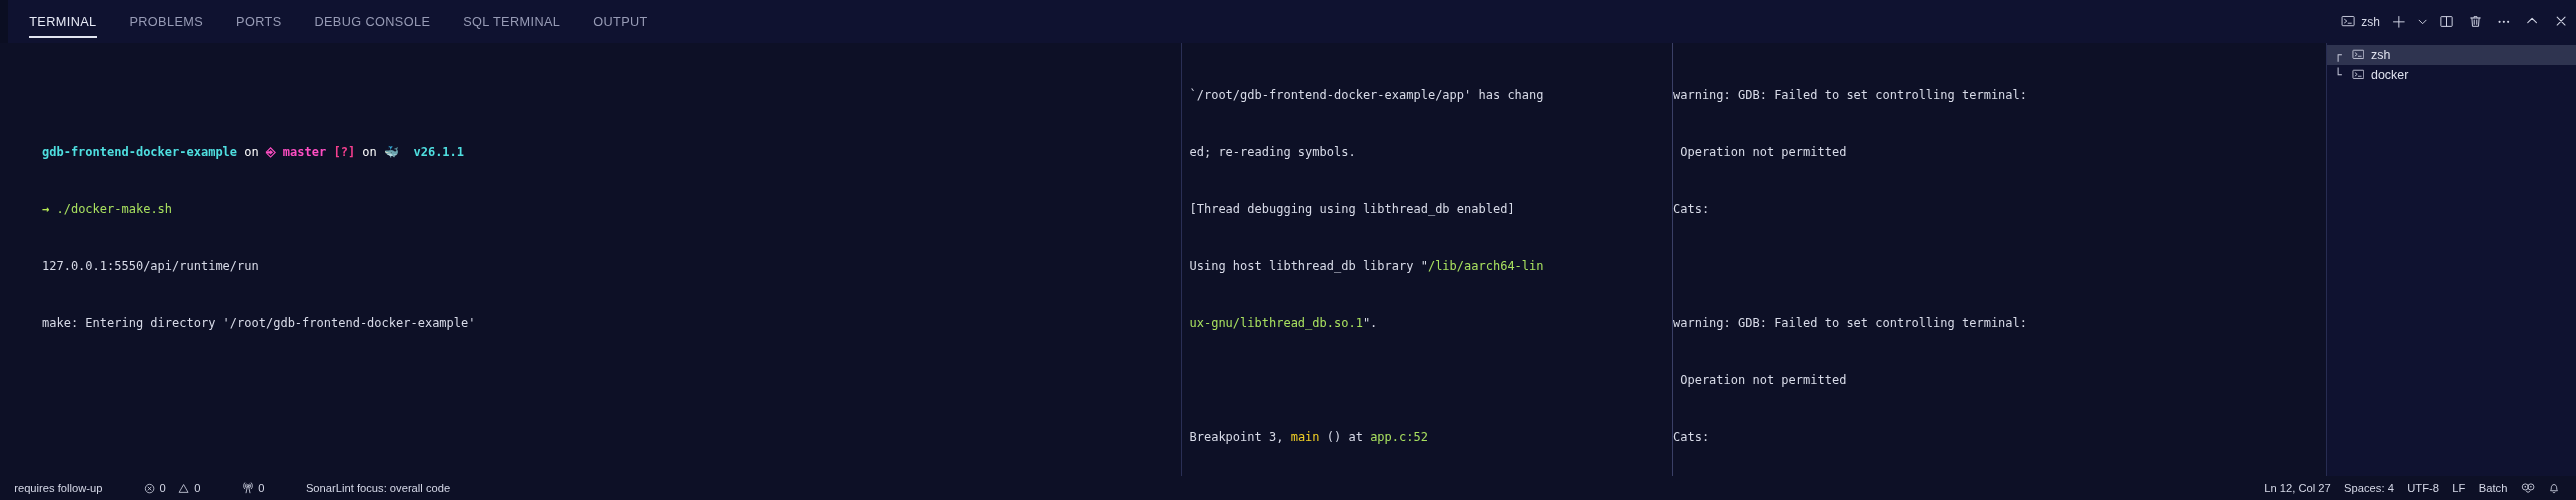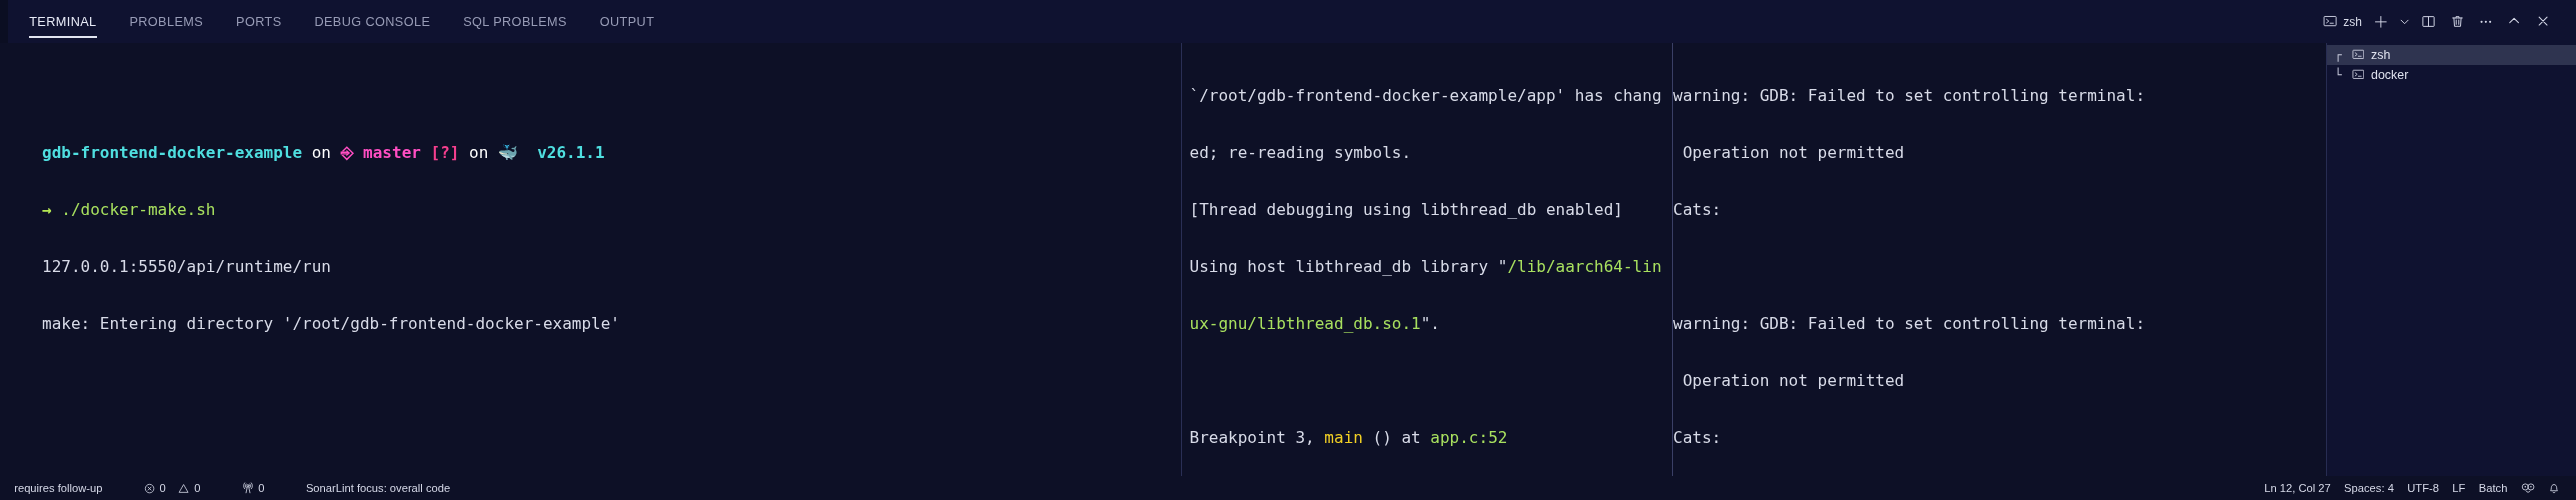--- a/index.html
+++ b/index.html
@@ -27,21 +27,21 @@
 
   
   .panel-header {
     position: relative;
     height: 43px;
     min-height: 43px;
     background: #0f1230;
     display: flex;
     align-items: center;
     padding-left: 18px;
-    padding-right: 19px;
+    padding-right: 1px;
     box-sizing: border-box;
   }
   .left-gutter {
     position: absolute;
     left: 0; top: 0; bottom: 0;
     width: 8.2px;
     background: #0b0e22;
   }
   .tabs {
     display: flex;
@@ -109,21 +109,21 @@
   .term-panes {
     flex: 1 1 auto;
     display: flex;
     min-width: 0;
     position: relative;
   }
   .pane {
     position: relative;
     overflow: hidden;
     font-family: "DejaVu Sans Mono", "Liberation Mono", monospace;
-    font-size: 16px;
+    font-size: 12px;
     line-height: 19px;
     white-space: pre;
     color: #d4d7e6;
     padding-top: 4.5px;
     box-sizing: border-box;
   }
   .pane-1 { width: 1181px; padding-left: 42px; }
   .pane-2 { width: 491px; padding-left: 7.5px; border-left: 0.7px solid #2a2f55; }
   .pane-3 { flex: 1 1 auto; padding-left: 0; border-left: 0.7px solid #3a3f66; }
 
@@ -214,21 +214,21 @@
       <div class="tab">
         <span>PROBLEMS</span>
       </div>
       <div class="tab">
         <span>PORTS</span>
       </div>
       <div class="tab">
         <span>DEBUG CONSOLE</span>
       </div>
       <div class="tab">
-        <span>SQL PROBLEMS</span>
+        <span>SQL TERMINAL</span>
       </div>
       <div class="tab">
         <span>OUTPUT</span>
       </div>
     </div>
 
     <div class="header-spacer"></div>
 
     <div class="header-actions">
       <div class="hact wide">

